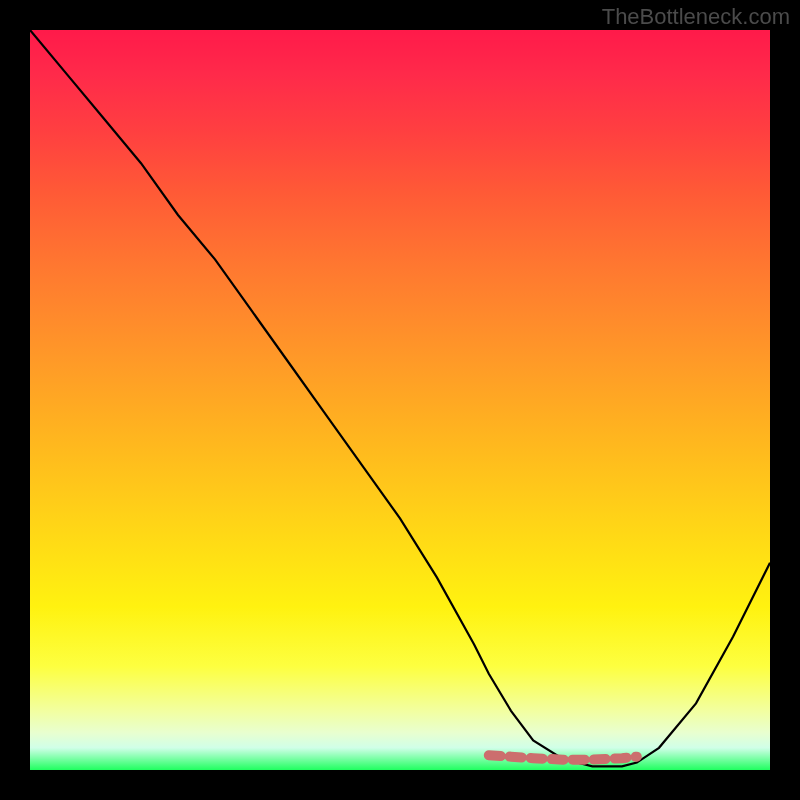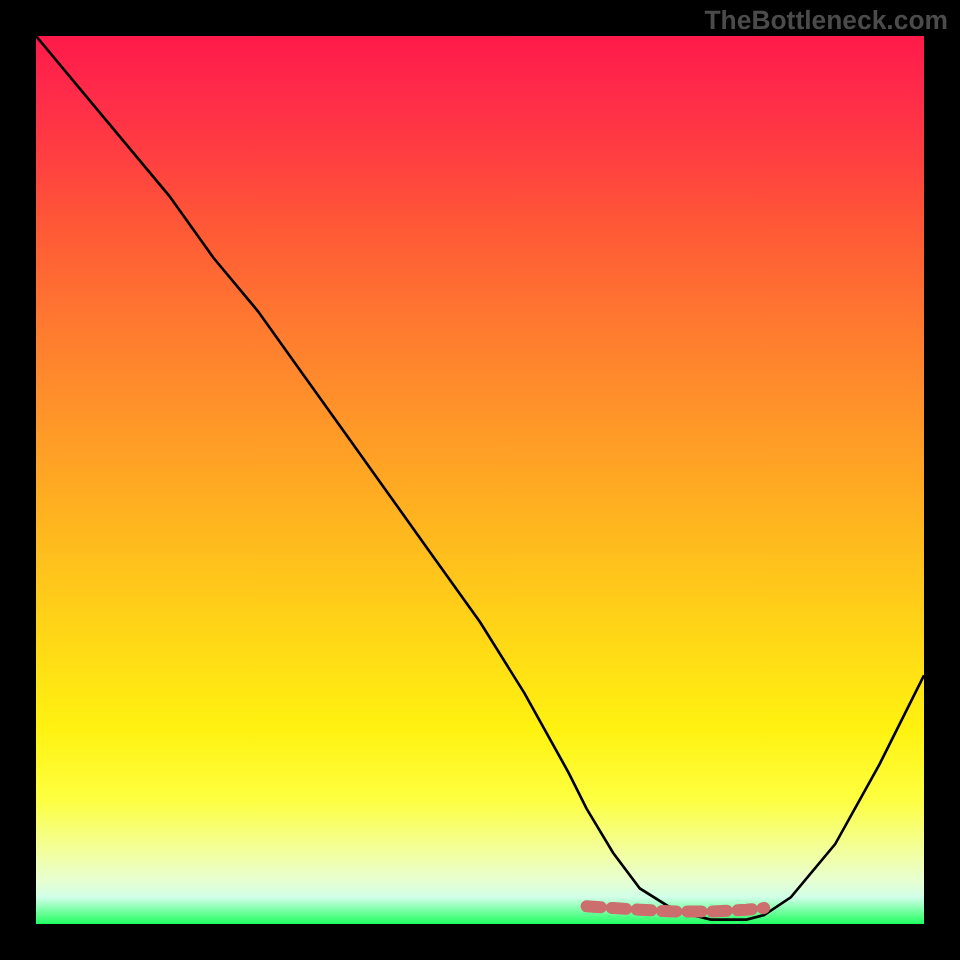--- a/index.html
+++ b/index.html
@@ -15,21 +15,21 @@
     position: relative;
     width: 800px;
     height: 800px;
   }
   .attribution {
     position: absolute;
     top: 4px;
     right: 10px;
     color: #4b4b4b;
     font-size: 22px;
-    font-weight: bold;
+    font-weight: normal;
     z-index: 10;
   }
   .plot-area {
     position: absolute;
     left: 30px;
     top: 30px;
     width: 740px;
     height: 740px;
     overflow: hidden;
   }

